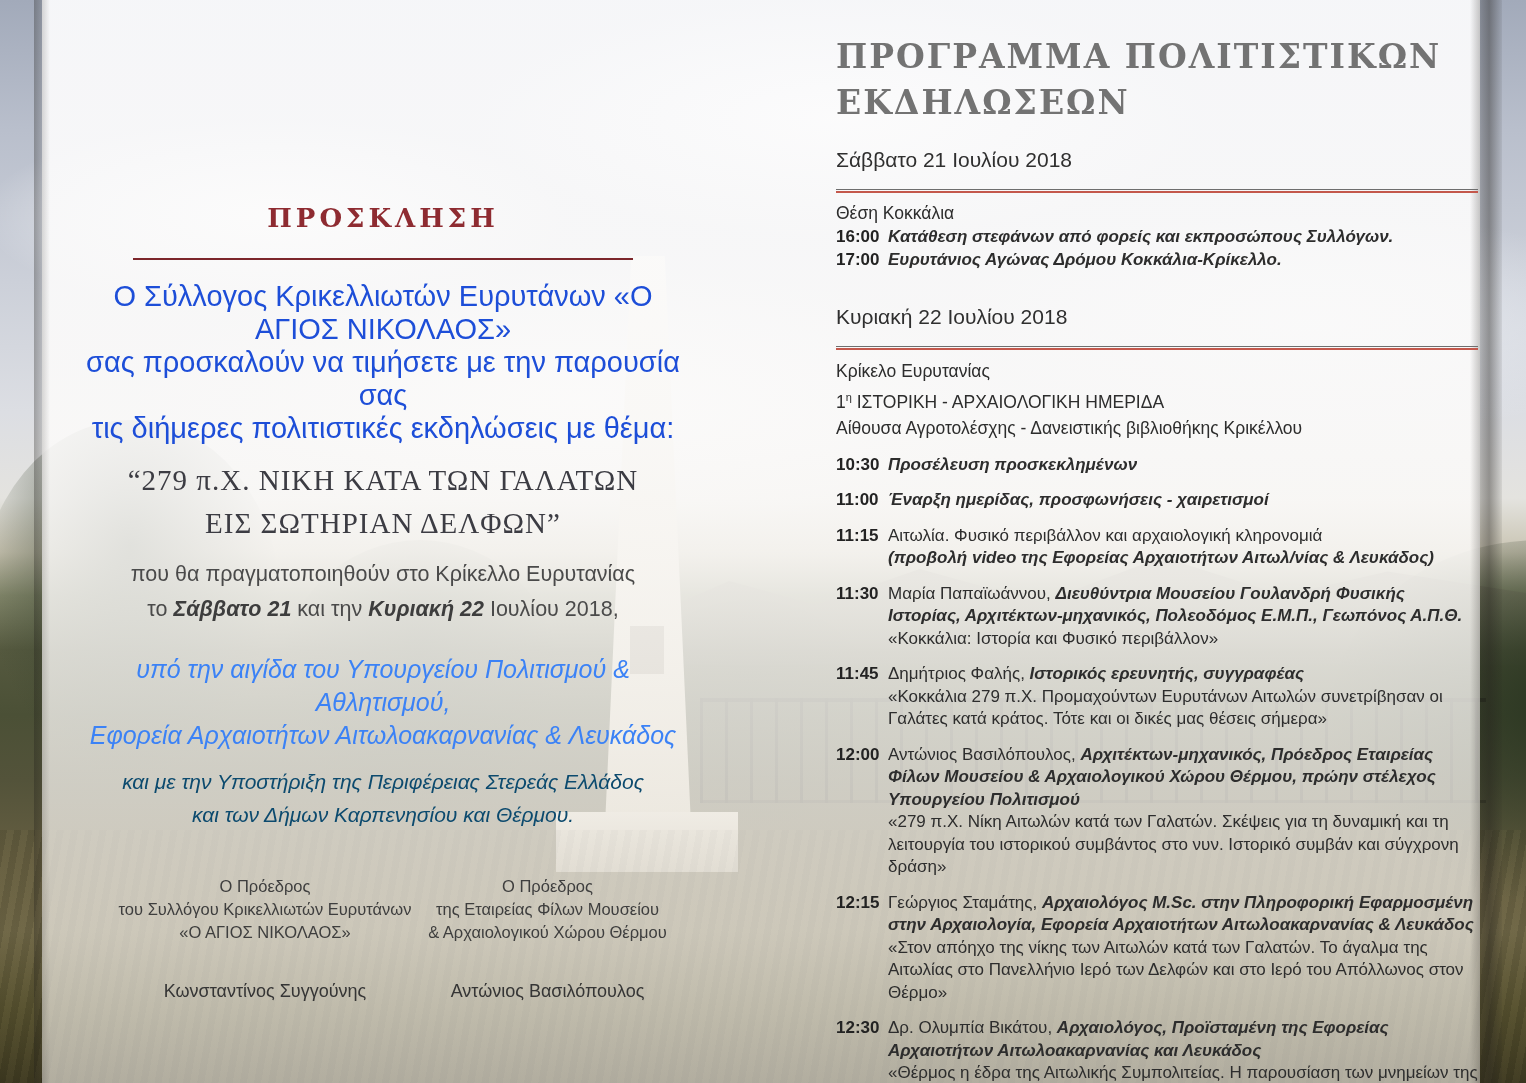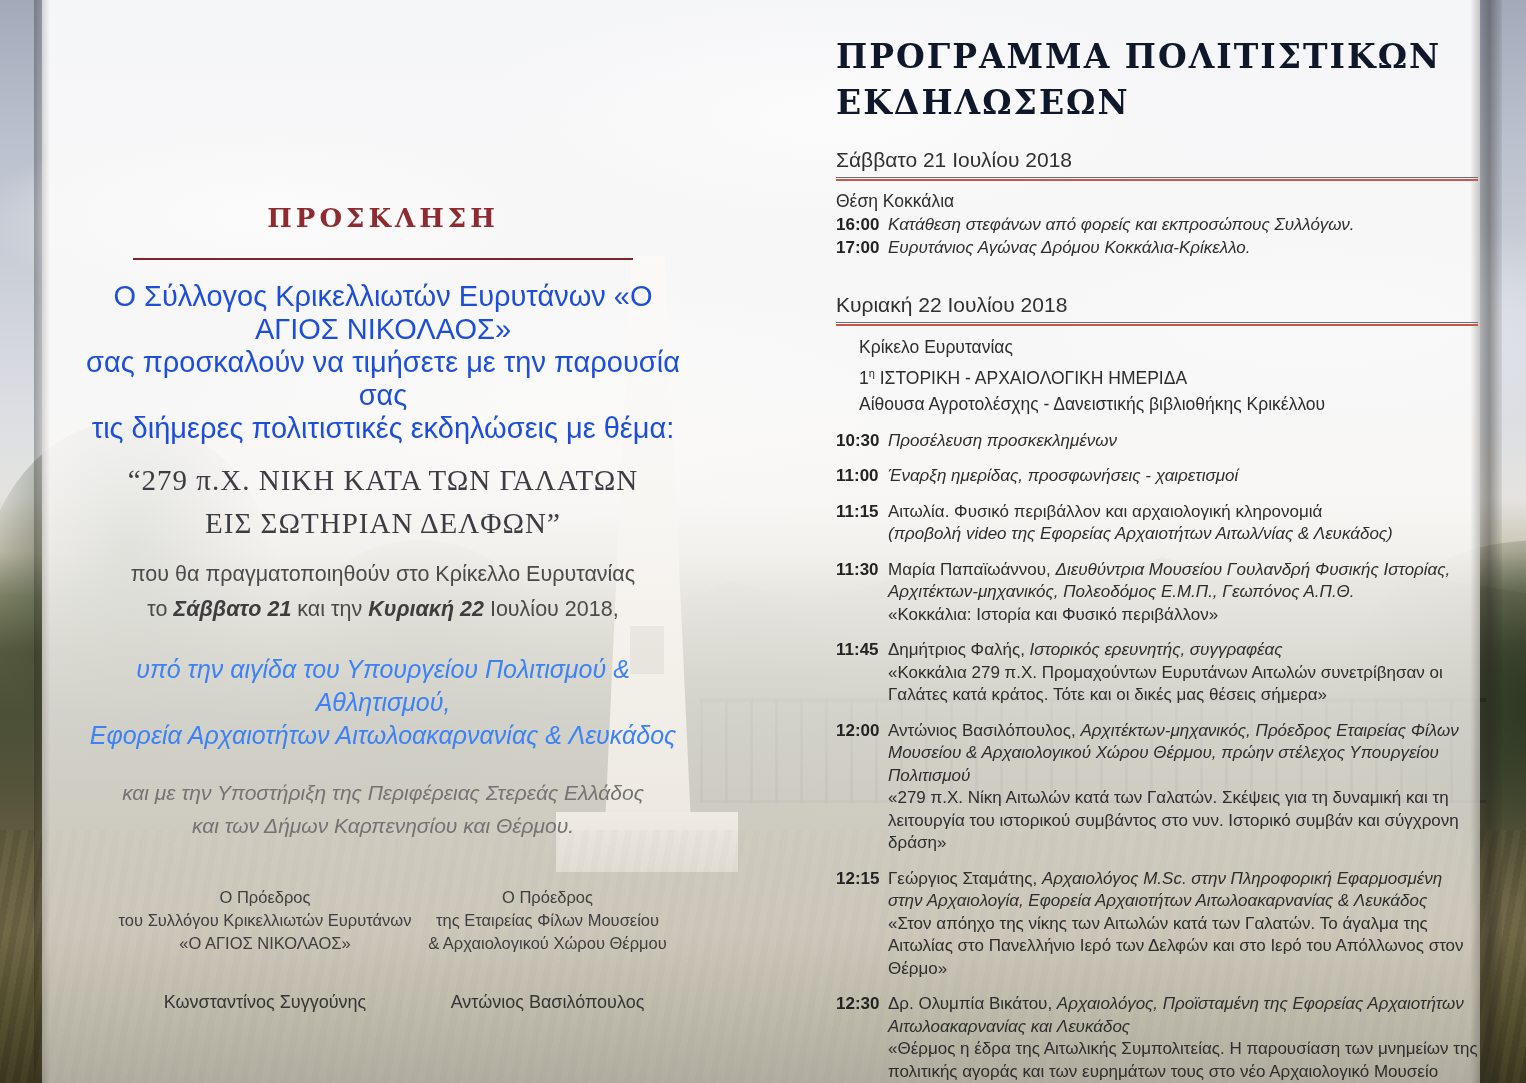--- a/index.html
+++ b/index.html
@@ -62,42 +62,42 @@
   .panel-invite{position:absolute;left:86px;top:194px;width:594px;text-align:center;color:#474747;}
   .invite-title{margin:0;font-family:"DejaVu Serif","Liberation Serif",serif;
     font-weight:600;font-size:26px;line-height:48px;letter-spacing:4px;color:#8e2b31;}
   .invite-rule{width:500px;margin:16px auto 0;border:0;border-top:2px solid #7c262b;}
   .invite-intro{margin:20px 0 0;font-size:29px;line-height:33px;color:#1d4ed8;}
   .invite-theme{margin:14px 0 0;font-family:"Liberation Serif","DejaVu Serif",serif;
     font-size:29px;line-height:43px;letter-spacing:1px;color:#3c3c43;}
   .invite-when{margin:12px 0 0;font-size:21.5px;line-height:35px;color:#4a4a4a;}
   .invite-when b{font-style:italic;font-weight:bold;color:#3d3d3d;}
   .invite-aegis{margin:26px 0 0;font-style:italic;font-size:25px;line-height:33px;color:#3b82f6;}
-  .invite-support{margin:24px 0 0;font-style:italic;font-size:21px;line-height:33px;color:#737373;}
+  .invite-support{margin:13px 0 0;font-style:italic;font-size:21px;line-height:33px;color:#0c4a6e;}
   .signatures{margin-top:44px;display:flex;justify-content:flex-end;font-size:16.5px;line-height:23px;color:#3e3e3e;}
   .sig{width:300px;}
   .sig:last-child{width:265px;}
   .sig-name{margin-top:36px;font-size:18px;color:#353535;}
 
   
   .panel-program{position:absolute;left:836px;top:34px;width:642px;color:#2d2d2d;}
   .program-title{margin:0;font-family:"DejaVu Serif","Liberation Serif",serif;
-    font-weight:600;font-size:33px;line-height:46px;letter-spacing:2px;color:#0f172a;}
+    font-weight:600;font-size:33px;line-height:46px;letter-spacing:2px;color:#737373;}
   .dayhead{margin-top:20px;font-size:21px;line-height:27px;color:#2f2f2f;
-    border-bottom:1px solid #6e6e6e;padding-bottom:4px;}
+    border-bottom:1px solid #6e6e6e;padding-bottom:16px;}
   .dayhead.second{margin-top:32px;}
   .redline{height:2px;background:#c4584c;margin-top:1px;}
   .loc{margin-top:8px;font-size:17.5px;line-height:25px;}
-  .venue{margin-top:8px;font-size:17.5px;line-height:26px;margin-left:23px;}
+  .venue{margin-top:8px;font-size:17.5px;line-height:26px;}
   sup{font-size:11px;}
   .row{display:flex;margin-top:13px;font-size:17px;line-height:22.5px;}
   .row.tight{margin-top:0;}
   .time{flex:0 0 52px;font-weight:bold;color:#232323;}
   .body{flex:1;}
-  .it{font-style:italic;}
+  .it{font-style:italic;font-weight:bold;}
   .blk{display:block;}
 </style>
 </head>
 <body>
 
 <div class="page">
 
   <div class="photo">
     <div class="blob tree-left-1"></div>
     <div class="blob tree-left-2"></div>

